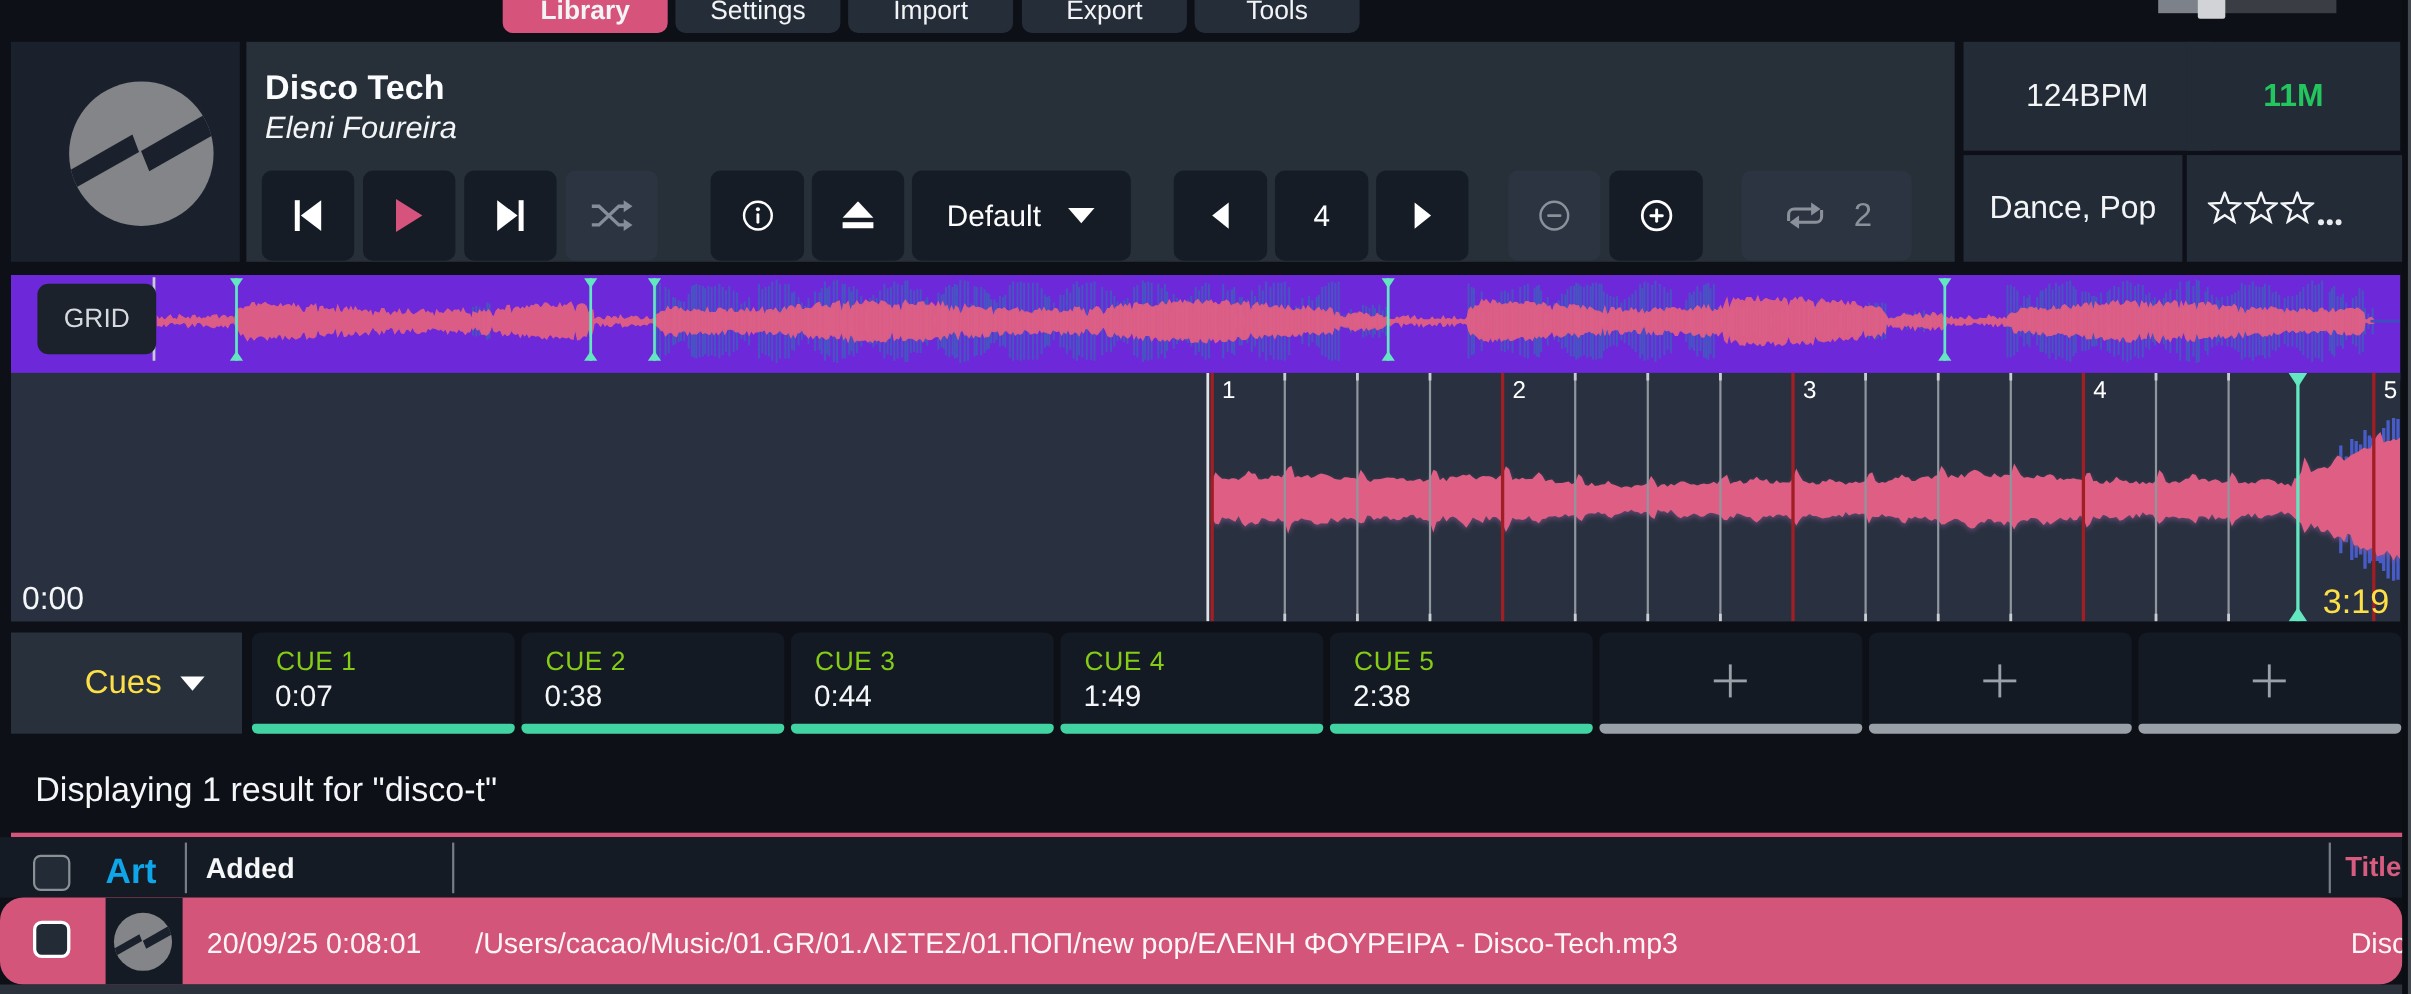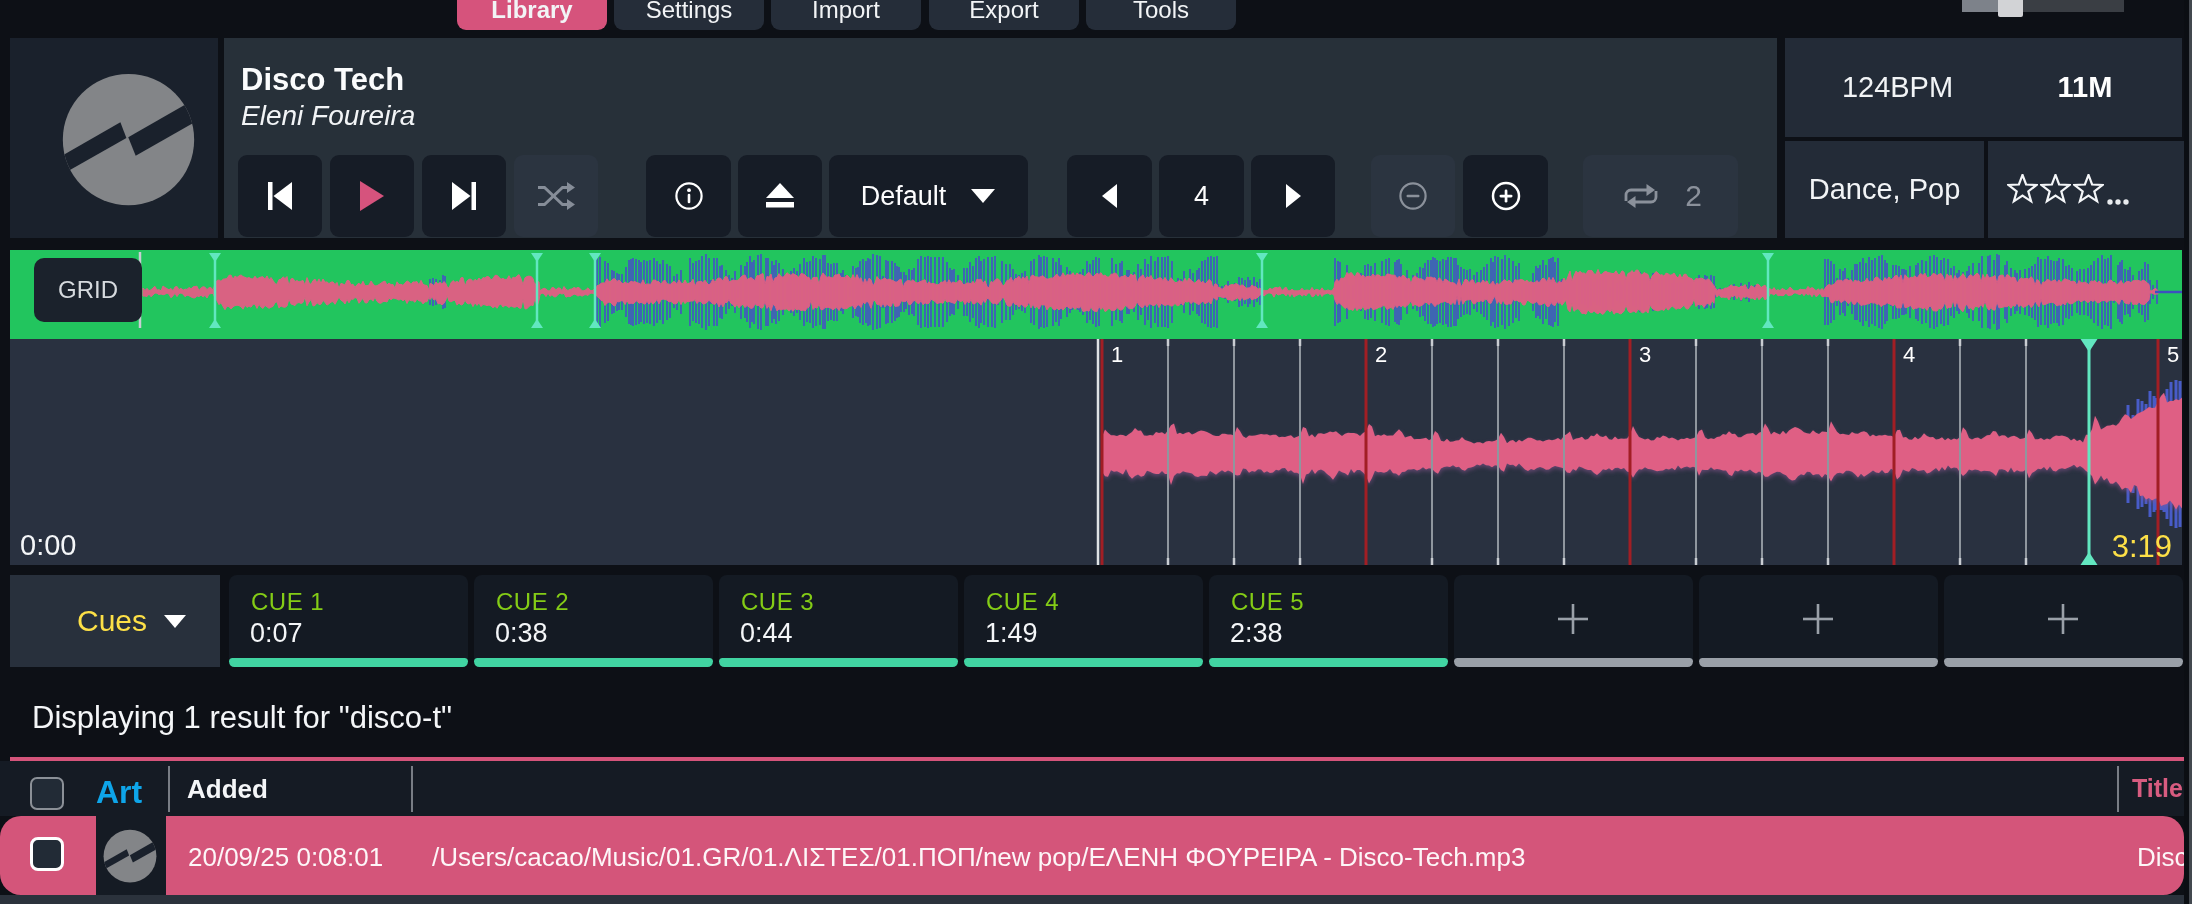--- a/index.html
+++ b/index.html
@@ -120,39 +120,39 @@
       <g stroke="#8b919b" stroke-width="2.8" fill="none">
         <path d="M7,22 v-6 a5,5 0 0 1 5,-5 h19"></path>
         <path d="M37,12 v6 a5,5 0 0 1 -5,5 h-19"></path>
       </g>
       <polygon points="27.5,5 27.5,17 36,11" fill="#8b919b"></polygon>
       <polygon points="16.5,17 16.5,29 8,23" fill="#8b919b"></polygon>
     </svg>
     <span style="font-size:30px; color:#8b919b; margin-left:22px;">2</span>
   </div>
 <div class="cell" style="left:1785px; top:38px; width:225px; height:99px; font-size:29px; color:#f2f4f6;">124BPM</div>
-<div class="cell" style="left:1988px; top:38px; width:194px; height:99px; font-size:29px; font-weight:bold; color:#ffffff;">11M</div>
+<div class="cell" style="left:1988px; top:38px; width:194px; height:99px; font-size:29px; font-weight:bold; color:#22c55e;">11M</div>
 <div class="cell" style="left:1785px; top:141px; width:199px; height:97px; font-size:29px; color:#f2f4f6;">Dance, Pop</div>
 <div class="cell" style="left:1988px; top:141px; width:196px; height:97px; padding-right:36px;">
     <svg width="31" height="31" viewBox="0 0 31 31" style="margin-right:2px">
       <polygon points="15.5,0.9 19.1,10.5 29.4,11.0 21.3,17.4 24.1,27.3 15.5,21.6 6.9,27.3 9.7,17.4 1.6,11.0 11.9,10.5" fill="none" stroke="#f4f6f8" stroke-width="2.2"></polygon>
     </svg>
     <svg width="31" height="31" viewBox="0 0 31 31" style="margin-right:2px">
       <polygon points="15.5,0.9 19.1,10.5 29.4,11.0 21.3,17.4 24.1,27.3 15.5,21.6 6.9,27.3 9.7,17.4 1.6,11.0 11.9,10.5" fill="none" stroke="#f4f6f8" stroke-width="2.2"></polygon>
     </svg>
     <svg width="31" height="31" viewBox="0 0 31 31" style="margin-right:2px">
       <polygon points="15.5,0.9 19.1,10.5 29.4,11.0 21.3,17.4 24.1,27.3 15.5,21.6 6.9,27.3 9.7,17.4 1.6,11.0 11.9,10.5" fill="none" stroke="#f4f6f8" stroke-width="2.2"></polygon>
     </svg>
     <svg width="24" height="10" viewBox="0 0 24 10" style="margin-top:24px;">
       <circle cx="4" cy="5" r="2.7" fill="#e8ebee"></circle>
       <circle cx="12" cy="5" r="2.7" fill="#e8ebee"></circle>
       <circle cx="20" cy="5" r="2.7" fill="#e8ebee"></circle>
     </svg>
   </div>
-<div class="panel" style="left:10px; top:250px; width:2172px; height:96px; background:#22c55e;">
+<div class="panel" style="left:10px; top:250px; width:2172px; height:96px; background:#6d28d9;">
 <svg width="2172" height="80" style="position:absolute; left:0; top:0;">
 <defs>
         <filter id="gblur" x="-2%" y="-5%" width="104%" height="110%">
           <feGaussianBlur stdDeviation="0.55"></feGaussianBlur>
         </filter>
       </defs>
 <g filter="url(#gblur)">
         <path d="M420,29V55 M423,28V56 M426,29V55 M430,30V54 M433,25V59 M435,26V58 M587,8V76 M590,7V77 M592,33V51 M595,11V73 M598,13V71 M602,20V64 M604,21V63 M607,23V61 M609,24V60 M612,24V60 M616,17V67 M619,10V74 M621,9V75 M623,8V76 M626,9V75 M629,10V74 M631,12V72 M634,10V74 M637,11V73 M640,10V74 M644,8V76 M647,11V73 M650,14V70 M653,10V74 M657,14V70 M660,16V68 M664,26V58 M667,24V60 M671,20V64 M673,35V49 M676,33V51 M680,8V76 M683,13V71 M686,11V73 M689,10V74 M692,6V78 M696,4V80 M699,8V76 M701,30V54 M704,8V76 M707,8V76 M710,16V68 M712,15V69 M716,20V64 M719,25V59 M722,28V56 M725,21V63 M728,36V48 M731,15V69 M735,16V68 M737,12V72 M740,6V78 M742,12V72 M744,10V74 M746,29V55 M748,5V79 M751,4V80 M754,29V55 M756,8V76 M758,8V76 M762,11V73 M764,15V69 M766,10V74 M769,13V71 M773,19V65 M777,32V52 M779,27V57 M781,21V63 M784,18V66 M787,21V63 M790,14V70 M794,8V76 M797,12V72 M800,11V73 M803,6V78 M806,8V76 M810,9V75 M813,5V79 M815,5V79 M818,13V71 M821,14V70 M824,13V71 M827,13V71 M831,23V61 M833,20V64 M836,25V59 M840,37V47 M843,16V68 M846,18V66 M848,17V67 M850,11V73 M853,9V75 M856,11V73 M858,8V76 M860,9V75 M863,4V80 M867,5V79 M870,6V78 M873,26V58 M876,10V74 M878,11V73 M882,11V73 M885,13V71 M887,16V68 M889,17V67 M891,22V62 M894,22V62 M896,25V59 M899,19V65 M902,20V64 M904,18V66 M908,9V75 M911,6V78 M915,7V77 M918,6V78 M921,7V77 M925,7V77 M929,7V77 M933,7V77 M937,12V72 M940,18V66 M942,20V64 M944,19V65 M948,25V59 M951,35V49 M954,18V66 M957,18V66 M960,12V72 M963,16V68 M966,8V76 M969,6V78 M971,11V73 M974,9V75 M978,7V77 M982,7V77 M985,6V78 M988,29V55 M992,11V73 M996,14V70 M1000,14V70 M1003,19V65 M1006,24V60 M1009,25V59 M1012,23V61 M1015,21V63 M1018,29V55 M1021,11V73 M1024,9V75 M1026,29V55 M1029,5V79 M1031,7V77 M1034,6V78 M1037,7V77 M1039,29V55 M1043,8V76 M1046,12V72 M1049,8V76 M1051,15V69 M1054,35V49 M1057,17V67 M1060,21V63 M1062,24V60 M1065,25V59 M1068,24V60 M1070,22V62 M1073,19V65 M1077,11V73 M1080,14V70 M1083,10V74 M1086,7V77 M1089,8V76 M1092,30V54 M1095,26V58 M1099,31V53 M1102,8V76 M1106,14V70 M1110,13V71 M1112,11V73 M1114,36V48 M1117,20V64 M1119,20V64 M1121,37V47 M1124,22V62 M1128,14V70 M1131,19V65 M1135,9V75 M1138,14V70 M1141,6V78 M1145,11V73 M1148,7V77 M1152,7V77 M1155,7V77 M1158,6V78 M1160,32V52 M1162,11V73 M1165,32V52 M1168,28V56 M1171,29V55 M1174,21V63 M1177,38V46 M1180,19V65 M1183,23V61 M1187,20V64 M1189,18V66 M1192,11V73 M1195,10V74 M1198,7V77 M1201,6V78 M1204,7V77 M1207,6V78 M1208,34V50 M1212,36V48 M1215,35V49 M1218,31V53 M1221,35V49 M1223,39V45 M1225,33V51 M1229,27V57 M1232,28V56 M1235,30V54 M1238,27V57 M1240,30V54 M1244,27V57 M1247,32V52 M1250,29V55 M1325,8V76 M1328,11V73 M1330,12V72 M1334,31V53 M1337,15V69 M1339,35V49 M1343,35V49 M1346,25V59 M1349,25V59 M1351,23V61 M1355,15V69 M1358,14V70 M1361,16V68 M1365,13V71 M1368,29V55 M1372,11V73 M1376,9V75 M1379,8V76 M1382,30V54 M1385,12V72 M1387,10V74 M1389,9V75 M1391,14V70 M1395,35V49 M1397,20V64 M1400,31V53 M1403,25V59 M1407,23V61 M1410,17V67 M1413,18V66 M1415,13V71 M1418,10V74 M1421,10V74 M1423,7V77 M1425,8V76 M1427,10V74 M1430,11V73 M1433,9V75 M1436,10V74 M1438,7V77 M1441,7V77 M1444,8V76 M1446,8V76 M1448,15V69 M1451,17V67 M1454,19V65 M1457,20V64 M1460,19V65 M1464,25V59 M1467,22V62 M1471,20V64 M1474,17V67 M1477,14V70 M1481,8V76 M1483,12V72 M1485,6V78 M1488,7V77 M1492,9V75 M1495,5V79 M1499,8V76 M1503,11V73 M1506,16V68 M1509,13V71 M1512,35V49 M1516,34V50 M1519,33V51 M1523,23V61 M1526,16V68 M1528,18V66 M1530,15V69 M1533,10V74 M1536,15V69 M1539,9V75 M1541,8V76 M1543,7V77 M1545,12V72 M1548,8V76 M1550,31V53 M1552,29V55 M1555,36V48 M1558,30V54 M1561,30V54 M1563,32V52 M1565,25V59 M1569,26V58 M1572,30V54 M1575,29V55 M1578,26V58 M1581,28V56 M1584,32V52 M1587,29V55 M1590,28V56 M1593,23V61 M1596,23V61 M1600,37V47 M1603,27V57 M1607,33V51 M1610,31V53 M1612,35V49 M1615,29V55 M1619,32V52 M1623,28V56 M1626,27V57 M1630,22V62 M1634,24V60 M1637,29V55 M1640,28V56 M1643,23V61 M1646,33V51 M1649,29V55 M1652,26V58 M1656,27V57 M1659,27V57 M1662,33V51 M1664,27V57 M1667,33V51 M1670,32V52 M1672,33V51 M1675,29V55 M1678,28V56 M1680,29V55 M1682,29V55 M1686,28V56 M1689,25V59 M1692,33V51 M1695,25V59 M1697,26V58 M1701,25V59 M1704,26V58 M1705,36V48 M1708,39V45 M1710,38V46 M1714,38V46 M1716,39V45 M1720,35V49 M1724,34V50 M1728,38V46 M1731,33V51 M1733,39V45 M1736,35V49 M1739,32V52 M1742,37V47 M1745,35V49 M1749,39V45 M1753,39V45 M1757,38V46 M1815,9V75 M1818,9V75 M1821,11V73 M1824,14V70 M1827,28V56 M1830,19V65 M1833,21V63 M1835,18V66 M1838,28V56 M1842,20V64 M1845,14V70 M1847,14V70 M1850,12V72 M1853,8V76 M1856,13V71 M1859,7V77 M1862,10V74 M1865,8V76 M1869,6V78 M1872,5V79 M1875,10V74 M1877,13V71 M1881,28V56 M1883,15V69 M1886,15V69 M1889,16V68 M1892,19V65 M1894,19V65 M1896,20V64 M1900,16V68 M1903,36V48 M1906,15V69 M1908,13V71 M1912,10V74 M1916,11V73 M1920,6V78 M1924,5V79 M1927,7V77 M1931,10V74 M1934,8V76 M1938,9V75 M1941,18V66 M1944,16V68 M1947,23V61 M1949,20V64 M1953,22V62 M1957,21V63 M1959,16V68 M1963,13V71 M1966,28V56 M1969,13V71 M1972,6V78 M1975,30V54 M1978,6V78 M1980,5V79 M1984,10V74 M1987,4V80 M1989,5V79 M1992,30V54 M1995,15V69 M1997,11V73 M2001,18V66 M2005,20V64 M2007,23V61 M2010,20V64 M2013,35V49 M2015,19V65 M2019,18V66 M2022,16V68 M2025,14V70 M2028,7V77 M2031,9V75 M2035,9V75 M2038,6V78 M2041,10V74 M2044,11V73 M2047,11V73 M2049,8V76 M2053,9V75 M2056,16V68 M2059,15V69 M2062,18V66 M2064,36V48 M2067,21V63 M2070,19V65 M2074,19V65 M2078,18V66 M2081,15V69 M2084,11V73 M2088,8V76 M2092,5V79 M2095,9V75 M2098,8V76 M2101,5V79 M2104,31V53 M2108,15V69 M2110,12V72 M2112,10V74 M2115,19V65 M2118,20V64 M2120,17V67 M2123,25V59 M2126,34V50 M2129,21V63 M2132,19V65 M2135,12V72 M2138,14V70 M2140,30V54 M2143,35V49 M2147,30V54" stroke="#4356c1" stroke-width="1.8" fill="none" opacity="0.95"></path>
 <path d="M133,38.0 L135,40.5 L137,38.3 L139,40.8 L141,39.9 L143,37.8 L145,36.4 L147,40.1 L149,39.7 L151,40.8 L153,36.0 L155,37.5 L157,38.7 L159,39.8 L161,38.4 L163,40.8 L165,37.0 L167,36.4 L169,39.7 L171,38.2 L173,40.2 L175,39.2 L177,39.4 L179,37.4 L181,39.0 L183,36.9 L185,36.5 L187,36.2 L189,40.6 L191,38.1 L193,36.7 L195,37.2 L197,39.6 L199,37.7 L201,37.6 L203,40.0 L205,33.9 L207,30.5 L209,30.0 L211,31.3 L213,29.2 L215,28.9 L217,28.6 L219,25.3 L221,25.1 L223,29.3 L225,26.1 L227,27.4 L229,26.0 L231,24.9 L233,26.6 L235,27.3 L237,28.2 L239,27.5 L241,28.7 L243,29.0 L245,26.2 L247,29.1 L249,27.8 L251,27.0 L253,26.8 L255,29.2 L257,25.9 L259,30.1 L261,27.5 L263,30.4 L265,33.7 L267,34.3 L269,29.6 L271,29.3 L273,26.8 L275,28.6 L277,26.5 L279,36.0 L281,28.9 L283,28.4 L285,31.5 L287,30.6 L289,31.9 L291,31.2 L293,30.5 L295,35.3 L297,27.6 L299,32.8 L301,34.5 L303,30.6 L305,29.1 L307,33.1 L309,28.9 L311,33.7 L313,29.0 L315,32.2 L317,31.9 L319,33.7 L321,32.1 L323,31.9 L325,34.5 L327,32.4 L329,38.5 L331,33.3 L333,34.1 L335,35.0 L337,30.5 L339,30.5 L341,34.9 L343,34.2 L345,37.4 L347,34.7 L349,33.2 L351,35.3 L353,31.2 L355,35.7 L357,35.7 L359,35.1 L361,31.0 L363,33.9 L365,35.9 L367,35.7 L369,34.5 L371,33.2 L373,31.8 L375,31.1 L377,35.0 L379,33.0 L381,34.7 L383,34.4 L385,38.3 L387,31.8 L389,34.5 L391,34.4 L393,35.3 L395,33.1 L397,30.9 L399,32.1 L401,34.4 L403,31.9 L405,32.1 L407,31.6 L409,35.0 L411,30.3 L413,34.3 L415,35.2 L417,35.5 L419,40.2 L420,33.5 L422,34.1 L424,35.7 L426,32.0 L428,34.3 L430,32.2 L432,34.3 L434,31.5 L436,33.8 L437,36.6 L439,38.2 L441,32.8 L443,30.6 L445,32.3 L447,31.4 L449,32.6 L451,27.8 L453,27.6 L455,36.2 L457,31.0 L459,29.3 L461,29.2 L463,31.5 L465,29.4 L467,31.0 L469,28.0 L471,30.4 L473,27.6 L475,28.1 L477,26.4 L479,27.0 L481,29.9 L483,28.6 L485,25.4 L487,25.4 L489,27.2 L491,29.3 L493,28.3 L495,29.7 L497,29.3 L499,25.7 L501,29.9 L503,27.2 L505,27.9 L507,26.1 L509,24.6 L511,28.6 L513,34.7 L515,27.8 L517,26.5 L519,26.1 L521,26.5 L523,28.4 L525,35.7 L527,31.1 L529,32.0 L530,40.8 L532,39.3 L534,38.2 L536,39.0 L538,40.8 L540,40.8 L542,37.4 L544,37.8 L546,39.8 L548,37.9 L550,38.1 L552,40.8 L554,36.5 L556,39.4 L558,40.5 L560,39.3 L562,39.0 L564,37.4 L566,38.4 L568,37.3 L570,38.4 L572,40.8 L574,40.8 L576,39.7 L578,37.8 L580,40.3 L582,40.8 L584,39.4 L586,40.8 L587,35.6 L589,35.2 L591,33.3 L593,32.9 L595,33.0 L597,28.8 L599,31.9 L601,31.1 L603,28.9 L605,28.8 L607,31.5 L609,30.0 L611,32.3 L613,33.9 L615,31.9 L617,33.4 L619,33.3 L621,31.1 L623,32.1 L625,31.6 L627,32.7 L629,33.2 L631,34.3 L633,29.8 L635,34.8 L637,33.9 L639,34.2 L641,34.2 L643,30.2 L645,30.1 L647,31.4 L649,31.8 L651,34.5 L653,31.3 L655,30.2 L657,33.7 L659,34.2 L661,34.2 L663,31.7 L665,31.8 L667,33.9 L669,29.9 L671,33.1 L673,33.8 L675,30.0 L677,34.0 L679,33.2 L681,32.4 L683,29.3 L685,36.3 L687,32.1 L689,31.6 L691,31.3 L693,32.6 L695,30.2 L697,33.2 L699,35.0 L701,32.8 L703,29.2 L705,32.5 L707,29.0 L709,27.9 L711,28.6 L713,31.0 L715,26.8 L717,26.8 L719,31.7 L721,31.1 L723,30.1 L725,30.4 L727,30.7 L729,29.5 L731,27.0 L733,25.5 L735,25.0 L737,29.5 L739,28.5 L741,27.5 L743,29.2 L745,30.6 L747,25.7 L749,25.8 L751,24.3 L753,23.6 L755,34.4 L757,26.4 L759,27.1 L761,24.1 L763,32.6 L765,28.0 L767,27.3 L769,23.6 L771,26.7 L773,27.2 L775,25.6 L777,22.7 L779,24.4 L781,25.2 L783,23.6 L785,24.7 L787,25.8 L789,27.6 L791,23.6 L793,23.9 L795,24.9 L797,27.3 L799,27.3 L801,31.5 L803,27.4 L805,27.5 L807,27.2 L809,34.1 L811,26.2 L813,22.9 L815,25.6 L817,27.4 L819,26.7 L821,27.6 L823,28.1 L825,24.9 L827,24.9 L829,24.0 L831,27.4 L833,27.5 L835,27.6 L837,25.1 L839,27.1 L841,29.4 L843,24.6 L845,29.5 L847,24.6 L849,29.4 L851,27.7 L853,34.6 L855,28.7 L857,33.4 L859,28.3 L861,29.8 L863,36.0 L865,32.6 L867,26.5 L869,29.5 L871,30.2 L873,29.1 L875,27.9 L877,30.0 L879,29.1 L881,29.9 L883,30.5 L885,31.9 L887,32.1 L889,30.1 L891,29.1 L893,37.6 L895,32.6 L897,30.8 L899,30.6 L901,31.3 L903,29.7 L905,32.0 L907,33.0 L909,32.3 L911,31.2 L913,30.6 L915,29.7 L917,34.6 L919,31.7 L921,33.8 L923,33.5 L925,33.9 L927,34.9 L929,34.5 L931,32.1 L933,32.3 L935,30.3 L937,33.8 L939,29.7 L941,33.5 L943,31.9 L945,32.9 L947,32.7 L949,30.3 L951,30.9 L953,34.6 L955,34.4 L957,32.9 L959,33.2 L961,33.7 L963,31.3 L965,34.3 L967,29.1 L969,29.9 L971,29.2 L973,33.4 L975,30.8 L977,36.5 L979,37.9 L981,31.5 L983,32.5 L985,30.2 L987,28.7 L989,29.5 L991,32.5 L993,36.3 L995,34.1 L997,30.4 L999,30.3 L1001,27.3 L1003,31.9 L1005,28.8 L1007,28.2 L1009,26.3 L1011,30.1 L1013,26.8 L1015,28.9 L1017,26.0 L1019,33.4 L1021,26.2 L1023,25.0 L1025,26.8 L1027,26.9 L1029,27.4 L1031,26.5 L1033,25.7 L1035,28.0 L1037,29.1 L1039,28.9 L1041,27.9 L1043,28.2 L1045,25.7 L1047,24.2 L1049,27.1 L1051,26.9 L1053,22.8 L1055,26.6 L1057,24.5 L1059,25.1 L1061,24.9 L1063,22.7 L1065,26.6 L1067,23.0 L1069,24.8 L1071,24.7 L1073,25.7 L1075,27.0 L1077,23.7 L1079,22.3 L1081,24.7 L1083,27.2 L1085,24.9 L1087,23.3 L1089,24.4 L1091,22.7 L1093,26.1 L1095,25.0 L1097,26.9 L1099,27.1 L1101,24.2 L1103,24.1 L1105,22.9 L1107,24.3 L1109,28.3 L1111,26.8 L1113,26.5 L1115,25.2 L1117,27.4 L1119,27.6 L1121,24.0 L1123,25.8 L1125,24.3 L1127,33.3 L1129,28.3 L1131,26.5 L1133,24.8 L1135,29.0 L1137,26.8 L1139,27.8 L1141,25.4 L1143,29.5 L1145,30.0 L1147,29.1 L1149,27.9 L1151,27.9 L1153,30.8 L1155,27.4 L1157,30.9 L1159,31.6 L1161,27.7 L1163,30.3 L1165,32.5 L1167,32.5 L1169,30.5 L1171,31.4 L1173,32.2 L1175,28.3 L1177,32.0 L1179,28.1 L1181,30.2 L1183,31.9 L1185,33.3 L1187,30.8 L1189,29.4 L1191,33.0 L1193,31.3 L1195,34.0 L1197,32.2 L1199,29.5 L1201,31.1 L1203,38.3 L1205,33.8 L1207,34.5 L1208,37.3 L1210,37.8 L1212,39.3 L1214,38.1 L1216,34.8 L1218,36.6 L1220,35.1 L1222,34.5 L1224,34.9 L1226,33.6 L1228,34.6 L1230,36.3 L1232,34.8 L1234,36.0 L1236,38.2 L1238,38.0 L1240,37.8 L1242,34.9 L1244,36.7 L1246,36.8 L1248,39.4 L1250,37.9 L1252,40.8 L1254,40.2 L1256,40.8 L1258,40.3 L1260,38.1 L1262,39.5 L1264,38.1 L1266,37.3 L1268,38.1 L1270,36.8 L1272,40.8 L1274,38.5 L1276,37.1 L1278,40.8 L1280,40.8 L1282,39.1 L1284,40.8 L1286,40.8 L1288,40.8 L1290,40.5 L1292,38.2 L1294,40.8 L1296,40.1 L1298,40.1 L1300,40.8 L1302,37.4 L1304,40.8 L1306,39.5 L1308,39.7 L1310,40.8 L1312,37.8 L1314,40.8 L1316,40.8 L1318,39.9 L1320,40.8 L1322,40.8 L1324,37.9 L1325,32.0 L1327,29.2 L1329,32.1 L1331,28.0 L1333,28.5 L1335,27.4 L1337,22.4 L1339,24.4 L1341,22.3 L1343,24.7 L1345,27.1 L1347,22.6 L1349,23.3 L1351,26.6 L1353,25.1 L1355,27.4 L1357,26.6 L1359,26.2 L1361,26.7 L1363,24.0 L1365,26.4 L1367,24.8 L1369,25.1 L1371,26.9 L1373,26.2 L1375,27.0 L1377,24.1 L1379,24.1 L1381,25.0 L1383,25.2 L1385,25.2 L1387,28.6 L1389,26.4 L1391,27.6 L1393,25.1 L1395,26.6 L1397,29.3 L1399,28.1 L1401,33.7 L1403,27.7 L1405,25.7 L1407,27.7 L1409,28.9 L1411,28.7 L1413,29.6 L1415,31.3 L1417,27.0 L1419,27.5 L1421,27.0 L1423,28.1 L1425,27.8 L1427,31.9 L1429,27.8 L1431,29.4 L1433,32.7 L1435,29.0 L1437,30.1 L1439,31.7 L1441,32.7 L1443,32.7 L1445,33.5 L1447,35.6 L1449,28.9 L1451,36.8 L1453,33.9 L1455,29.4 L1457,29.7 L1459,32.9 L1461,30.3 L1463,29.8 L1465,34.4 L1467,32.7 L1469,32.6 L1471,33.3 L1473,30.0 L1475,32.6 L1477,30.8 L1479,35.0 L1481,33.8 L1483,31.1 L1485,36.0 L1487,32.9 L1489,34.5 L1491,32.9 L1493,30.7 L1495,29.7 L1497,32.1 L1499,30.3 L1501,31.7 L1503,34.0 L1505,29.7 L1507,30.4 L1509,30.0 L1511,29.5 L1513,30.0 L1515,31.6 L1517,30.2 L1519,32.5 L1521,31.7 L1523,32.9 L1525,32.5 L1527,30.5 L1529,33.1 L1531,30.2 L1533,28.0 L1535,29.2 L1537,31.9 L1539,27.3 L1541,31.8 L1543,27.4 L1545,31.7 L1547,33.7 L1549,31.4 L1550,32.0 L1552,32.5 L1554,28.0 L1556,32.1 L1558,26.3 L1560,21.1 L1562,31.3 L1564,25.6 L1566,21.1 L1568,23.2 L1570,21.3 L1572,23.2 L1574,22.9 L1576,24.3 L1578,20.5 L1580,20.5 L1582,20.6 L1584,23.9 L1586,24.3 L1588,19.4 L1590,24.4 L1592,24.3 L1594,22.1 L1596,21.4 L1598,22.6 L1600,22.9 L1602,23.5 L1604,23.5 L1606,20.8 L1608,24.4 L1610,24.4 L1612,20.8 L1614,22.1 L1616,29.4 L1618,23.4 L1620,22.8 L1622,20.5 L1624,23.3 L1626,20.2 L1628,20.1 L1630,23.6 L1632,25.2 L1634,22.5 L1636,23.6 L1638,24.4 L1640,31.2 L1642,26.3 L1644,24.1 L1646,21.5 L1648,22.9 L1650,25.2 L1652,24.7 L1654,26.3 L1656,23.2 L1658,23.7 L1660,25.3 L1662,24.7 L1664,23.0 L1666,26.3 L1668,28.1 L1670,24.3 L1672,28.7 L1674,24.4 L1676,24.2 L1678,27.2 L1680,28.1 L1682,28.7 L1684,31.4 L1686,28.3 L1688,29.0 L1690,28.3 L1692,28.2 L1694,29.5 L1696,30.3 L1698,28.8 L1700,30.3 L1702,33.2 L1704,35.7 L1705,37.5 L1707,40.4 L1709,39.2 L1711,40.1 L1713,39.4 L1715,38.1 L1717,38.1 L1719,36.8 L1721,34.8 L1723,36.5 L1725,36.4 L1727,36.7 L1729,37.9 L1731,36.1 L1733,36.5 L1735,34.5 L1737,38.9 L1739,39.8 L1741,35.7 L1743,36.7 L1745,38.0 L1747,34.0 L1749,34.8 L1751,37.6 L1753,36.3 L1755,35.1 L1757,38.8 L1759,38.8 L1760,38.7 L1762,40.2 L1764,37.6 L1766,40.8 L1768,39.7 L1770,40.8 L1772,38.5 L1774,39.4 L1776,40.8 L1778,39.7 L1780,37.1 L1782,38.9 L1784,40.8 L1786,40.8 L1788,40.7 L1790,39.1 L1792,39.6 L1794,39.6 L1796,39.9 L1798,36.4 L1800,38.7 L1802,37.6 L1804,38.7 L1806,40.8 L1808,38.8 L1810,40.5 L1812,38.5 L1814,40.8 L1815,38.3 L1817,35.7 L1819,34.5 L1821,35.3 L1823,34.9 L1825,33.5 L1827,30.4 L1829,30.2 L1831,30.3 L1833,31.4 L1835,29.3 L1837,29.3 L1839,30.9 L1841,29.6 L1843,33.0 L1845,30.1 L1847,31.2 L1849,30.8 L1851,32.9 L1853,31.9 L1855,31.5 L1857,28.2 L1859,32.1 L1861,30.9 L1863,31.9 L1865,27.8 L1867,26.9 L1869,28.5 L1871,30.5 L1873,31.5 L1875,27.6 L1877,29.8 L1879,26.9 L1881,29.9 L1883,28.5 L1885,25.9 L1887,25.4 L1889,28.9 L1891,25.0 L1893,32.9 L1895,24.7 L1897,27.1 L1899,28.4 L1901,27.2 L1903,27.5 L1905,25.8 L1907,28.2 L1909,25.2 L1911,23.5 L1913,25.5 L1915,23.2 L1917,27.8 L1919,27.2 L1921,26.4 L1923,23.5 L1925,23.9 L1927,25.6 L1929,24.3 L1931,23.5 L1933,26.6 L1935,31.3 L1937,23.9 L1939,26.5 L1941,25.0 L1943,31.1 L1945,25.5 L1947,29.4 L1949,27.4 L1951,26.5 L1953,23.6 L1955,27.0 L1957,29.6 L1959,25.9 L1961,24.7 L1963,26.7 L1965,25.0 L1967,23.2 L1969,24.6 L1971,32.6 L1973,24.4 L1975,29.4 L1977,24.1 L1979,28.0 L1981,27.3 L1983,26.9 L1985,25.5 L1987,33.4 L1989,26.0 L1991,25.2 L1993,25.1 L1995,28.9 L1997,24.6 L1999,25.5 L2001,28.1 L2003,27.2 L2005,27.5 L2007,33.2 L2009,30.3 L2011,27.7 L2013,29.1 L2015,28.6 L2017,28.4 L2019,29.2 L2021,26.7 L2023,28.6 L2025,35.3 L2027,29.5 L2029,31.1 L2031,36.4 L2033,31.9 L2035,32.3 L2037,29.5 L2039,30.0 L2041,31.5 L2043,30.8 L2045,29.7 L2047,32.9 L2049,29.8 L2051,32.8 L2053,30.3 L2055,28.7 L2057,29.9 L2059,30.1 L2061,31.8 L2063,31.1 L2065,31.8 L2067,35.5 L2069,30.5 L2071,32.7 L2073,32.9 L2075,32.0 L2077,33.4 L2079,34.7 L2081,30.9 L2083,31.5 L2085,30.6 L2087,33.3 L2089,31.1 L2091,32.7 L2093,34.5 L2095,33.7 L2097,34.2 L2099,30.8 L2101,30.0 L2103,32.3 L2105,32.5 L2107,34.7 L2109,32.9 L2111,30.5 L2113,34.4 L2115,32.9 L2117,31.4 L2119,31.6 L2121,32.6 L2123,30.7 L2125,30.7 L2127,30.2 L2129,30.6 L2131,31.6 L2133,30.0 L2135,31.0 L2137,32.8 L2139,34.3 L2140,40.8 L2142,40.8 L2144,39.1 L2146,38.5 L2148,40.8 L2148,43.9 L2146,44.1 L2144,44.2 L2142,43.0 L2140,43.0 L2139,50.1 L2137,52.0 L2135,54.3 L2133,54.4 L2131,53.9 L2129,52.1 L2127,54.5 L2125,54.0 L2123,54.6 L2121,50.0 L2119,54.1 L2117,53.5 L2115,53.1 L2113,49.7 L2111,49.3 L2109,54.4 L2107,52.2 L2105,50.0 L2103,50.5 L2101,50.1 L2099,50.4 L2097,52.5 L2095,50.6 L2093,50.5 L2091,51.1 L2089,52.8 L2087,52.6 L2085,49.7 L2083,51.5 L2081,50.1 L2079,52.1 L2077,52.3 L2075,49.9 L2073,50.5 L2071,52.0 L2069,49.8 L2067,50.5 L2065,51.6 L2063,53.2 L2061,53.9 L2059,53.5 L2057,51.2 L2055,55.0 L2053,53.1 L2051,55.5 L2049,54.8 L2047,56.0 L2045,53.7 L2043,52.4 L2041,52.3 L2039,52.8 L2037,53.6 L2035,54.5 L2033,54.8 L2031,49.4 L2029,56.9 L2027,54.1 L2025,50.6 L2023,55.7 L2021,57.5 L2019,53.9 L2017,55.5 L2015,56.6 L2013,57.6 L2011,54.7 L2009,56.7 L2007,52.4 L2005,56.4 L2003,55.0 L2001,58.2 L1999,55.1 L1997,56.7 L1995,56.6 L1993,57.1 L1991,57.6 L1989,57.9 L1987,51.7 L1985,60.1 L1983,59.9 L1981,57.5 L1979,60.2 L1977,57.5 L1975,50.7 L1973,57.3 L1971,54.3 L1969,57.4 L1967,56.6 L1965,56.3 L1963,60.3 L1961,57.5 L1959,58.8 L1957,53.9 L1955,56.6 L1953,61.7 L1951,59.8 L1949,57.7 L1947,51.0 L1945,56.9 L1943,49.9 L1941,57.6 L1939,57.2 L1937,58.5 L1935,52.1 L1933,56.7 L1931,59.4 L1929,58.1 L1927,61.1 L1925,60.9 L1923,60.7 L1921,56.3 L1919,56.4 L1917,60.4 L1915,57.5 L1913,58.6 L1911,57.8 L1909,56.9 L1907,58.2 L1905,58.2 L1903,59.4 L1901,55.6 L1899,56.2 L1897,57.3 L1895,57.7 L1893,50.4 L1891,58.1 L1889,57.8 L1887,58.0 L1885,53.6 L1883,56.0 L1881,54.5 L1879,53.7 L1877,52.7 L1875,54.5 L1873,54.8 L1871,56.7 L1869,53.8 L1867,54.4 L1865,52.8 L1863,53.1 L1861,52.1 L1859,53.8 L1857,53.9 L1855,54.9 L1853,54.8 L1851,55.6 L1849,53.3 L1847,51.0 L1845,54.5 L1843,53.9 L1841,50.0 L1839,53.6 L1837,52.3 L1835,49.7 L1833,51.2 L1831,52.7 L1829,49.5 L1827,50.9 L1825,49.8 L1823,52.9 L1821,52.5 L1819,46.7 L1817,46.5 L1815,46.2 L1814,46.4 L1812,46.7 L1810,43.0 L1808,45.4 L1806,46.7 L1804,43.3 L1802,46.7 L1800,43.7 L1798,45.1 L1796,43.2 L1794,45.7 L1792,43.0 L1790,44.7 L1788,44.0 L1786,43.0 L1784,43.0 L1782,44.9 L1780,45.3 L1778,45.6 L1776,43.0 L1774,45.4 L1772,45.7 L1770,45.2 L1768,45.8 L1766,43.0 L1764,45.1 L1762,43.7 L1760,43.6 L1759,46.5 L1757,48.3 L1755,49.9 L1753,46.0 L1751,47.7 L1749,49.7 L1747,46.2 L1745,50.0 L1743,48.0 L1741,48.3 L1739,47.7 L1737,46.6 L1735,47.2 L1733,46.8 L1731,50.3 L1729,45.2 L1727,48.7 L1725,45.0 L1723,46.6 L1721,45.9 L1719,49.9 L1717,47.0 L1715,47.4 L1713,47.0 L1711,47.4 L1709,44.5 L1707,46.9 L1705,43.0 L1704,53.2 L1702,50.5 L1700,55.5 L1698,53.1 L1696,54.2 L1694,57.4 L1692,54.3 L1690,55.1 L1688,54.3 L1686,56.5 L1684,48.8 L1682,54.3 L1680,56.2 L1678,59.1 L1676,58.6 L1674,55.2 L1672,57.0 L1670,58.7 L1668,58.0 L1666,59.3 L1664,57.4 L1662,55.8 L1660,58.4 L1658,60.1 L1656,57.1 L1654,60.4 L1652,59.5 L1650,60.1 L1648,60.9 L1646,60.3 L1644,59.7 L1642,58.1 L1640,54.8 L1638,63.1 L1636,60.5 L1634,62.6 L1632,62.8 L1630,60.3 L1628,59.2 L1626,62.8 L1624,60.9 L1622,62.1 L1620,62.6 L1618,60.8 L1616,54.9 L1614,61.1 L1612,63.2 L1610,64.0 L1608,62.4 L1606,62.3 L1604,64.2 L1602,59.6 L1600,62.1 L1598,59.7 L1596,60.3 L1594,63.6 L1592,64.3 L1590,61.8 L1588,63.9 L1586,62.7 L1584,60.8 L1582,62.7 L1580,62.2 L1578,59.7 L1576,64.2 L1574,63.2 L1572,63.7 L1570,60.6 L1568,58.7 L1566,59.4 L1564,61.3 L1562,53.3 L1560,61.9 L1558,59.6 L1556,50.3 L1554,52.6 L1552,55.3 L1550,52.3 L1549,53.6 L1547,51.5 L1545,55.6 L1543,54.8 L1541,52.3 L1539,56.6 L1537,56.4 L1535,52.8 L1533,53.7 L1531,54.8 L1529,54.8 L1527,51.4 L1525,52.6 L1523,53.4 L1521,52.7 L1519,51.0 L1517,50.4 L1515,54.9 L1513,55.0 L1511,51.7 L1509,51.9 L1507,50.1 L1505,50.9 L1503,49.4 L1501,54.1 L1499,53.7 L1497,54.5 L1495,53.9 L1493,49.8 L1491,54.2 L1489,51.1 L1487,53.5 L1485,46.0 L1483,49.1 L1481,53.3 L1479,53.0 L1477,49.4 L1475,49.2 L1473,51.9 L1471,50.5 L1469,51.8 L1467,51.3 L1465,53.8 L1463,53.6 L1461,49.5 L1459,49.8 L1457,49.9 L1455,50.7 L1453,54.2 L1451,47.5 L1449,54.9 L1447,46.2 L1445,54.6 L1443,52.2 L1441,54.7 L1439,52.8 L1437,52.4 L1435,51.0 L1433,52.1 L1431,52.2 L1429,54.1 L1427,54.1 L1425,56.7 L1423,54.3 L1421,51.9 L1419,54.8 L1417,52.6 L1415,52.3 L1413,54.7 L1411,55.7 L1409,56.5 L1407,55.5 L1405,54.2 L1403,56.2 L1401,50.8 L1399,53.8 L1397,55.5 L1395,57.5 L1393,55.2 L1391,56.8 L1389,54.9 L1387,57.6 L1385,55.2 L1383,59.4 L1381,57.3 L1379,58.3 L1377,59.5 L1375,55.9 L1373,55.6 L1371,57.1 L1369,57.2 L1367,58.4 L1365,59.2 L1363,59.6 L1361,56.7 L1359,58.8 L1357,58.6 L1355,60.2 L1353,56.3 L1351,59.3 L1349,58.0 L1347,60.7 L1345,56.7 L1343,60.6 L1341,59.3 L1339,59.8 L1337,57.3 L1335,58.5 L1333,56.2 L1331,54.4 L1329,52.6 L1327,54.4 L1325,50.2 L1324,45.3 L1322,43.7 L1320,44.5 L1318,43.0 L1316,43.7 L1314,44.2 L1312,46.5 L1310,43.0 L1308,46.2 L1306,43.1 L1304,46.1 L1302,46.8 L1300,43.0 L1298,43.0 L1296,45.8 L1294,44.4 L1292,46.2 L1290,43.9 L1288,44.8 L1286,45.6 L1284,47.1 L1282,43.0 L1280,46.6 L1278,43.0 L1276,45.9 L1274,43.7 L1272,43.3 L1270,44.5 L1268,45.0 L1266,43.0 L1264,47.2 L1262,43.7 L1260,43.0 L1258,43.0 L1256,44.3 L1254,46.1 L1252,43.3 L1250,45.2 L1248,47.2 L1246,48.4 L1244,48.8 L1242,50.0 L1240,47.2 L1238,48.6 L1236,49.0 L1234,50.0 L1232,47.0 L1230,50.7 L1228,47.7 L1226,48.8 L1224,49.6 L1222,51.1 L1220,49.4 L1218,50.0 L1216,47.0 L1214,47.4 L1212,47.3 L1210,46.4 L1208,46.4 L1207,50.2 L1205,48.6 L1203,47.4 L1201,54.0 L1199,51.5 L1197,52.6 L1195,53.8 L1193,51.1 L1191,52.4 L1189,54.7 L1187,53.6 L1185,52.3 L1183,51.6 L1181,53.7 L1179,51.0 L1177,52.2 L1175,51.3 L1173,55.2 L1171,52.6 L1169,55.5 L1167,55.7 L1165,53.2 L1163,55.7 L1161,56.1 L1159,54.8 L1157,54.6 L1155,55.5 L1153,54.3 L1151,53.4 L1149,57.6 L1147,53.3 L1145,55.1 L1143,55.6 L1141,54.2 L1139,53.8 L1137,57.2 L1135,54.0 L1133,57.6 L1131,57.2 L1129,55.0 L1127,51.6 L1125,56.4 L1123,58.3 L1121,58.5 L1119,58.8 L1117,56.3 L1115,55.5 L1113,58.9 L1111,60.3 L1109,59.3 L1107,57.5 L1105,60.2 L1103,60.7 L1101,60.3 L1099,57.9 L1097,60.4 L1095,61.5 L1093,57.2 L1091,59.5 L1089,56.4 L1087,61.7 L1085,61.4 L1083,60.4 L1081,56.7 L1079,61.2 L1077,60.4 L1075,61.1 L1073,61.5 L1071,56.5 L1069,58.1 L1067,57.3 L1065,59.4 L1063,56.7 L1061,58.6 L1059,58.0 L1057,56.2 L1055,57.5 L1053,60.1 L1051,58.1 L1049,60.0 L1047,57.9 L1045,60.1 L1043,58.9 L1041,56.1 L1039,57.0 L1037,59.9 L1035,54.9 L1033,54.9 L1031,54.7 L1029,59.2 L1027,56.3 L1025,58.1 L1023,54.0 L1021,57.9 L1019,51.5 L1017,56.0 L1015,57.4 L1013,55.6 L1011,53.9 L1009,57.0 L1007,54.3 L1005,54.4 L1003,51.4 L1001,55.9 L999,56.3 L997,55.1 L995,50.3 L993,46.7 L991,50.0 L989,52.3 L987,54.4 L985,53.0 L983,53.8 L981,51.7 L979,49.0 L977,48.3 L975,52.6 L973,50.3 L971,55.2 L969,52.5 L967,51.5 L965,53.7 L963,53.9 L961,49.6 L959,53.0 L957,51.3 L955,54.5 L953,50.3 L951,51.5 L949,50.7 L947,49.5 L945,53.5 L943,52.9 L941,52.2 L939,51.4 L937,52.2 L935,49.3 L933,53.3 L931,52.5 L929,52.9 L927,53.7 L925,51.4 L923,50.2 L921,49.3 L919,53.2 L917,53.8 L915,52.8 L913,54.7 L911,50.6 L909,53.6 L907,52.8 L905,50.3 L903,51.2 L901,54.2 L899,54.8 L897,50.3 L895,51.7 L893,51.3 L891,50.9 L889,55.8 L887,56.2 L885,56.4 L883,51.3 L881,56.5 L879,55.9 L877,54.3 L875,56.8 L873,53.2 L871,56.8 L869,54.2 L867,54.5 L865,50.2 L863,51.3 L861,58.3 L859,53.5 L857,50.9 L855,53.8 L853,52.1 L851,57.5 L849,54.8 L847,55.4 L845,59.0 L843,55.6 L841,56.0 L839,56.8 L837,58.4 L835,58.8 L833,58.4 L831,56.8 L829,60.6 L827,57.6 L825,58.1 L823,60.0 L821,58.3 L819,57.4 L817,57.3 L815,57.6 L813,59.6 L811,59.7 L809,54.1 L807,58.1 L805,57.3 L803,59.5 L801,49.8 L799,57.1 L797,58.1 L795,61.0 L793,60.0 L791,60.7 L789,59.0 L787,59.8 L785,58.5 L783,61.3 L781,59.3 L779,61.0 L777,58.8 L775,59.3 L773,59.1 L771,60.0 L769,58.9 L767,61.0 L765,55.8 L763,54.3 L761,60.7 L759,55.6 L757,58.4 L755,51.4 L753,57.6 L751,58.1 L749,55.3 L747,55.6 L745,53.7 L743,57.8 L741,58.5 L739,56.8 L737,55.6 L735,57.6 L733,54.3 L731,55.4 L729,57.8 L727,54.3 L725,57.2 L723,54.4 L721,53.4 L719,49.5 L717,52.5 L715,52.4 L713,56.8 L711,53.0 L709,57.0 L707,51.8 L705,54.3 L703,53.8 L701,52.3 L699,50.2 L697,52.4 L695,53.6 L693,54.1 L691,51.5 L689,51.2 L687,53.6 L685,49.6 L683,51.1 L681,50.9 L679,51.7 L677,51.5 L675,53.6 L673,50.4 L671,54.6 L669,49.8 L667,53.3 L665,54.0 L663,53.3 L661,51.3 L659,51.9 L657,50.1 L655,49.4 L653,49.1 L651,49.7 L649,53.9 L647,49.4 L645,51.9 L643,54.2 L641,51.2 L639,54.2 L637,51.1 L635,54.2 L633,53.2 L631,52.2 L629,53.3 L627,50.6 L625,52.1 L623,53.8 L621,53.1 L619,53.9 L617,50.4 L615,54.5 L613,50.9 L611,50.7 L609,51.9 L607,51.5 L605,56.0 L603,55.2 L601,52.7 L599,52.0 L597,53.1 L595,55.5 L593,50.8 L591,50.4 L589,47.8 L587,46.5 L586,44.8 L584,43.9 L582,43.1 L580,43.5 L578,45.5 L576,44.6 L574,45.0 L572,46.2 L570,44.9 L568,46.1 L566,44.7 L564,44.1 L562,45.4 L560,46.7 L558,46.2 L556,47.2 L554,43.2 L552,44.1 L550,43.0 L548,44.5 L546,46.8 L544,46.8 L542,44.7 L540,46.3 L538,43.0 L536,46.6 L534,43.9 L532,43.0 L530,44.6 L529,50.3 L527,56.8 L525,48.3 L523,55.7 L521,54.9 L519,56.4 L517,58.7 L515,58.9 L513,49.0 L511,58.4 L509,57.9 L507,56.1 L505,57.3 L503,56.9 L501,55.9 L499,57.5 L497,55.9 L495,55.4 L493,57.1 L491,54.0 L489,54.9 L487,58.3 L485,56.2 L483,57.9 L481,55.9 L479,55.0 L477,55.7 L475,54.8 L473,54.5 L471,56.6 L469,52.8 L467,55.4 L465,52.7 L463,56.6 L461,52.6 L459,54.0 L457,53.3 L455,50.1 L453,54.1 L451,55.1 L449,53.0 L447,55.1 L445,50.2 L443,50.7 L441,51.9 L439,51.0 L437,45.2 L436,49.7 L434,53.3 L432,54.8 L430,53.5 L428,53.8 L426,48.8 L424,50.1 L422,47.1 L420,49.6 L419,46.8 L417,51.7 L415,51.8 L413,53.9 L411,51.1 L409,50.9 L407,48.9 L405,52.3 L403,50.6 L401,50.8 L399,49.7 L397,53.5 L395,48.9 L393,51.0 L391,48.9 L389,50.1 L387,49.1 L385,48.4 L383,48.0 L381,49.7 L379,48.1 L377,52.0 L375,51.4 L373,51.6 L371,53.2 L369,53.0 L367,51.3 L365,47.0 L363,51.2 L361,49.1 L359,49.7 L357,53.0 L355,52.7 L353,48.4 L351,50.5 L349,53.3 L347,48.3 L345,47.5 L343,49.4 L341,49.0 L339,52.8 L337,49.2 L335,54.0 L333,51.4 L331,50.3 L329,47.0 L327,50.7 L325,54.3 L323,51.5 L321,52.1 L319,53.7 L317,55.1 L315,52.3 L313,50.4 L311,54.2 L309,54.6 L307,52.6 L305,55.5 L303,55.9 L301,49.5 L299,52.0 L297,55.8 L295,46.9 L293,52.5 L291,53.5 L289,52.5 L287,53.1 L285,55.6 L283,54.7 L281,53.9 L279,49.0 L277,56.0 L275,57.3 L273,57.0 L271,55.9 L269,58.1 L267,51.8 L265,52.6 L263,56.4 L261,57.2 L259,58.3 L257,56.8 L255,55.4 L253,58.4 L251,57.0 L249,54.2 L247,58.4 L245,54.2 L243,54.2 L241,57.2 L239,56.0 L237,57.4 L235,55.2 L233,59.2 L231,56.8 L229,55.6 L227,55.2 L225,55.6 L223,56.8 L221,59.0 L219,56.5 L217,56.2 L215,59.7 L213,56.4 L211,52.6 L209,54.7 L207,50.7 L205,48.3 L203,43.4 L201,43.6 L199,44.0 L197,48.0 L195,45.3 L193,47.1 L191,45.1 L189,46.6 L187,45.9 L185,47.9 L183,47.8 L181,46.9 L179,45.7 L177,45.2 L175,46.7 L173,44.0 L171,43.0 L169,43.4 L167,46.6 L165,43.3 L163,45.8 L161,47.8 L159,44.2 L157,43.0 L155,44.2 L153,44.8 L151,43.9 L149,44.7 L147,43.2 L145,43.0 L143,44.9 L141,46.8 L139,43.9 L137,46.6 L135,46.0 L133,46.1 Z" fill="#df5f84" stroke="#df5f84" stroke-width="1" opacity="0.97"></path>
 <line x1="2145" y1="42" x2="2172" y2="42" stroke="#3d50c0" stroke-width="2.5"></line>

